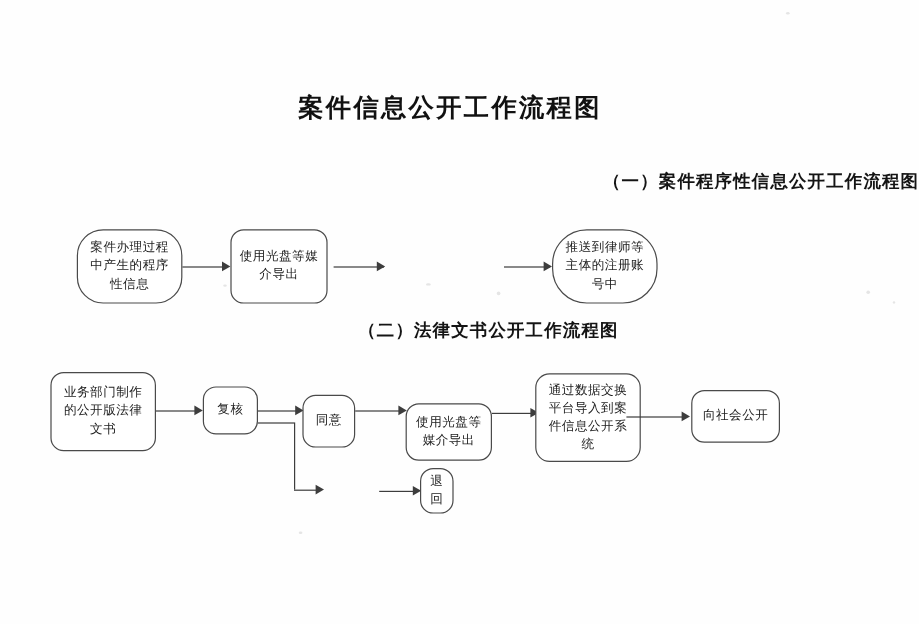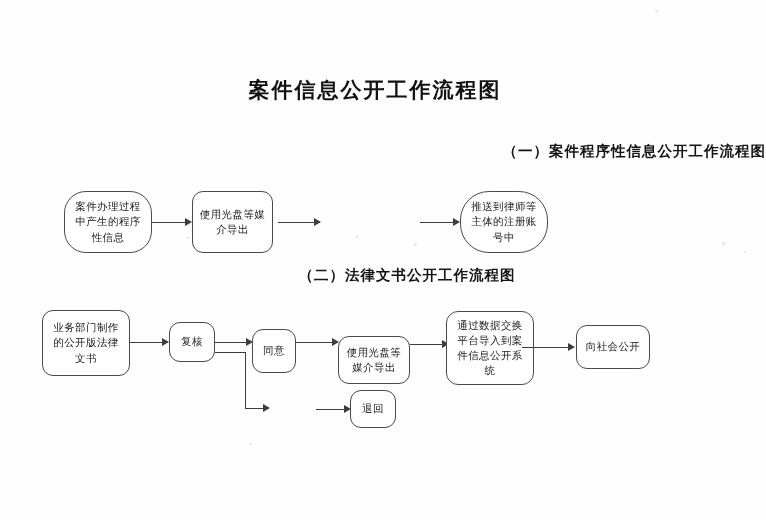--- a/index.html
+++ b/index.html
@@ -179,17 +179,17 @@
   <div class="arrowhead" style="left:568px;top:342.5px;"></div>
 
   <div class="node" style="left:576px;top:325px;width:74px;height:44px;">
     <span class="node-text">向社会公开</span>
   </div>
 
 
   <div class="hline" style="left:316px;top:409px;width:32px;"></div>
   <div class="arrowhead" style="left:344px;top:404.5px;"></div>
 
-  <div class="node" style="left:350px;top:390px;width:46px;height:38px;text-align:right;">
+  <div class="node" style="left:350px;top:390px;width:28px;height:38px;">
     <span class="node-text">退回</span>
   </div>
 
 </div>
 
 </body></html>

